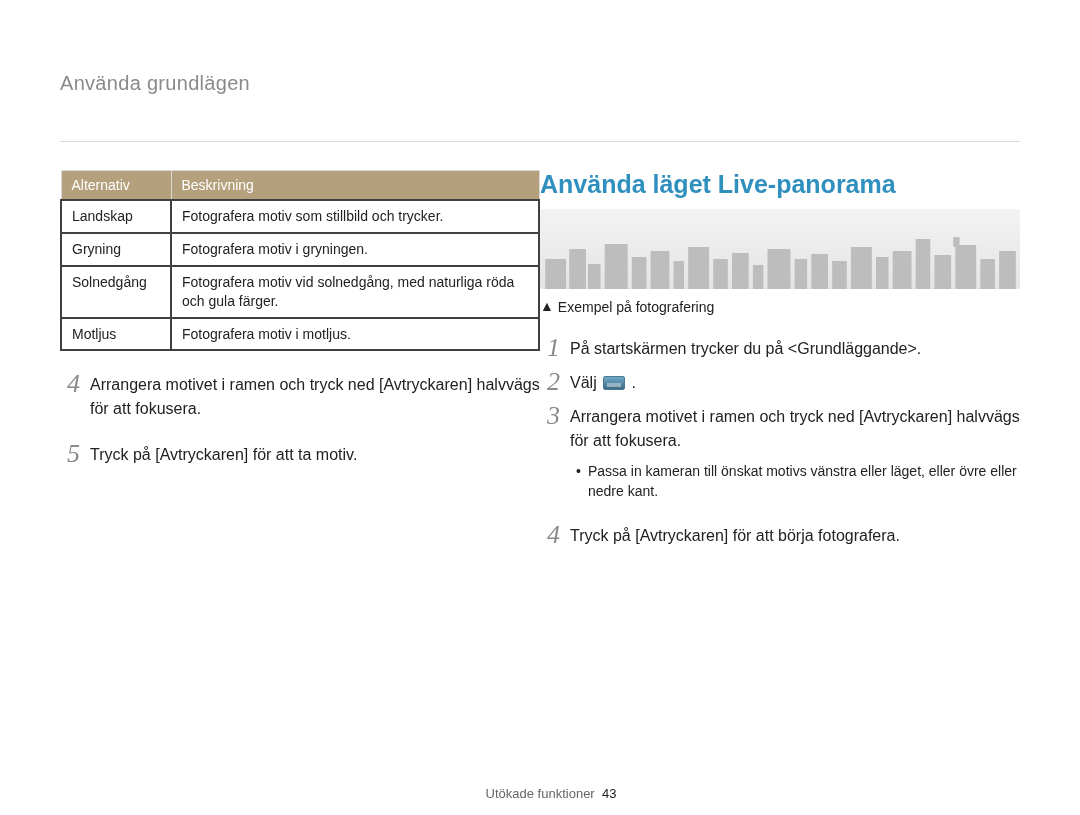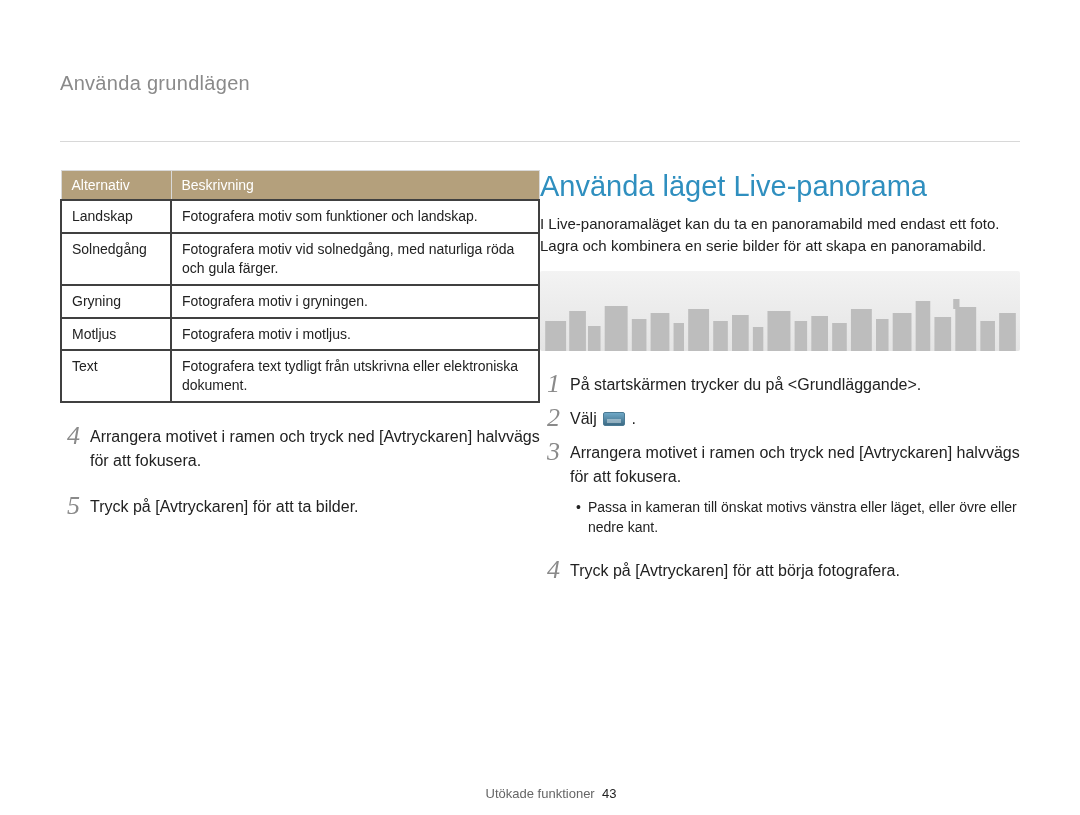--- a/index.html
+++ b/index.html
@@ -70,22 +70,22 @@
     width: 20px;
     text-align: right;
     flex-shrink: 0;
   }
   .step-body { padding-top: 2px; }
   .bold { font-weight: 400; }
 
   
   .heading {
     color: #2f8fbf;
-    font-size: 29px;
-    font-weight: 400;
+    font-size: 25px;
+    font-weight: 700;
     margin-bottom: 10px;
   }
   .intro {
     font-size: 15px;
     line-height: 1.45;
     margin-bottom: 14px;
   }
 
   
   .panorama {
@@ -161,59 +161,54 @@
       <table class="opts">
         <thead>
           <tr>
             <th>Alternativ</th>
             <th>Beskrivning</th>
           </tr>
         </thead>
         <tbody>
           <tr>
             <td class="alt">Landskap</td>
-            <td>Fotografera motiv som funktioner och landskap.</td>
+            <td>Fotografera motiv som stillbild och trycker.</td>
+          </tr>
+          <tr>
+            <td class="alt">Gryning</td>
+            <td>Fotografera motiv i gryningen.</td>
           </tr>
           <tr>
             <td class="alt">Solnedgång</td>
             <td>Fotografera motiv vid solnedgång, med naturliga röda och gula färger.</td>
           </tr>
           <tr>
-            <td class="alt">Gryning</td>
-            <td>Fotografera motiv i gryningen.</td>
-          </tr>
-          <tr>
             <td class="alt">Motljus</td>
             <td>Fotografera motiv i motljus.</td>
           </tr>
-          <tr>
-            <td class="alt">Text</td>
-            <td>Fotografera text tydligt från utskrivna eller elektroniska dokument.</td>
-          </tr>
         </tbody>
       </table>
 
       <div class="step">
         <div class="step-num">4</div>
         <div class="step-body">
           <span>Arrangera motivet i ramen och tryck ned [</span><span class="bold">Avtryckaren</span><span>] halvvägs för att fokusera.</span>
         </div>
       </div>
 
       <div class="step">
         <div class="step-num">5</div>
         <div class="step-body">
-          <span>Tryck på [</span><span class="bold">Avtryckaren</span><span>] för att ta bilder.</span>
+          <span>Tryck på [</span><span class="bold">Avtryckaren</span><span>] för att ta motiv.</span>
         </div>
       </div>
     </div>
 
     <div class="col">
       <div class="heading">Använda läget Live-panorama</div>
-      <div class="intro">I Live-panoramaläget kan du ta en panoramabild med endast ett foto. Lagra och kombinera en serie bilder för att skapa en panoramabild.</div>
 
       <div class="panorama">
         <svg viewBox="0 0 460 80" preserveAspectRatio="none">
           <g fill="#bdbdbd">
             <rect x="5" y="50" width="20" height="30"></rect>
             <rect x="28" y="40" width="16" height="40"></rect>
             <rect x="46" y="55" width="12" height="25"></rect>
             <rect x="62" y="35" width="22" height="45"></rect>
             <rect x="88" y="48" width="14" height="32"></rect>
             <rect x="106" y="42" width="18" height="38"></rect>
@@ -232,20 +227,23 @@
             <rect x="360" y="30" width="14" height="50"></rect>
             <rect x="378" y="46" width="16" height="34"></rect>
             <rect x="398" y="36" width="20" height="44"></rect>
             <rect x="396" y="28" width="6" height="10"></rect>
             <rect x="422" y="50" width="14" height="30"></rect>
             <rect x="440" y="42" width="16" height="38"></rect>
           </g>
         </svg>
       </div>
 
+      <div class="caption">
+        <span class="tri">▲</span><span>Exempel på fotografering</span>
+      </div>
 
       <div class="step">
         <div class="step-num">1</div>
         <div class="step-body">
           <span>På startskärmen trycker du på &lt;</span><span class="bold">Grundläggande</span><span>&gt;.</span>
         </div>
       </div>
 
       <div class="step tight">
         <div class="step-num">2</div>

